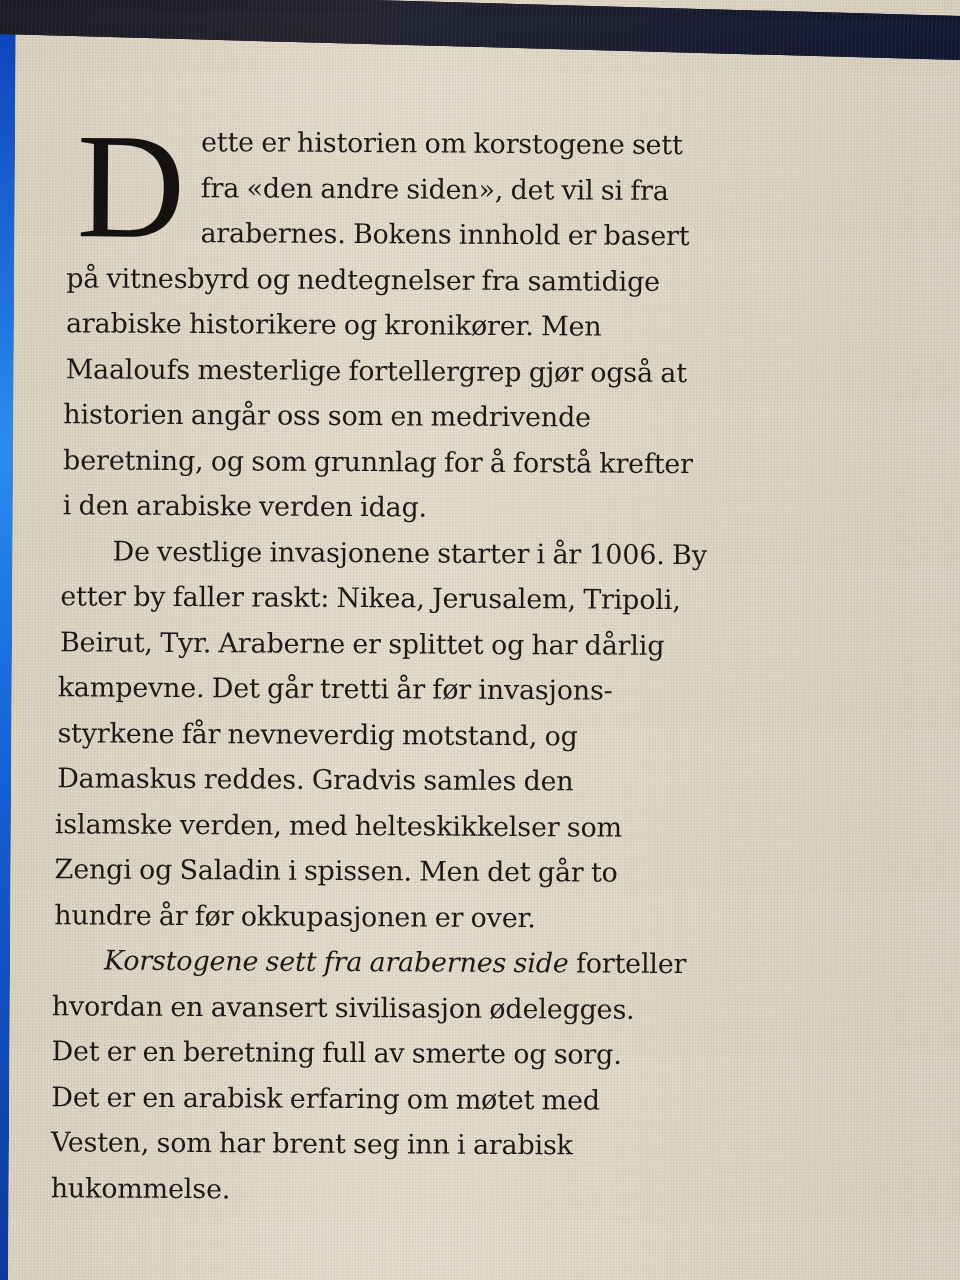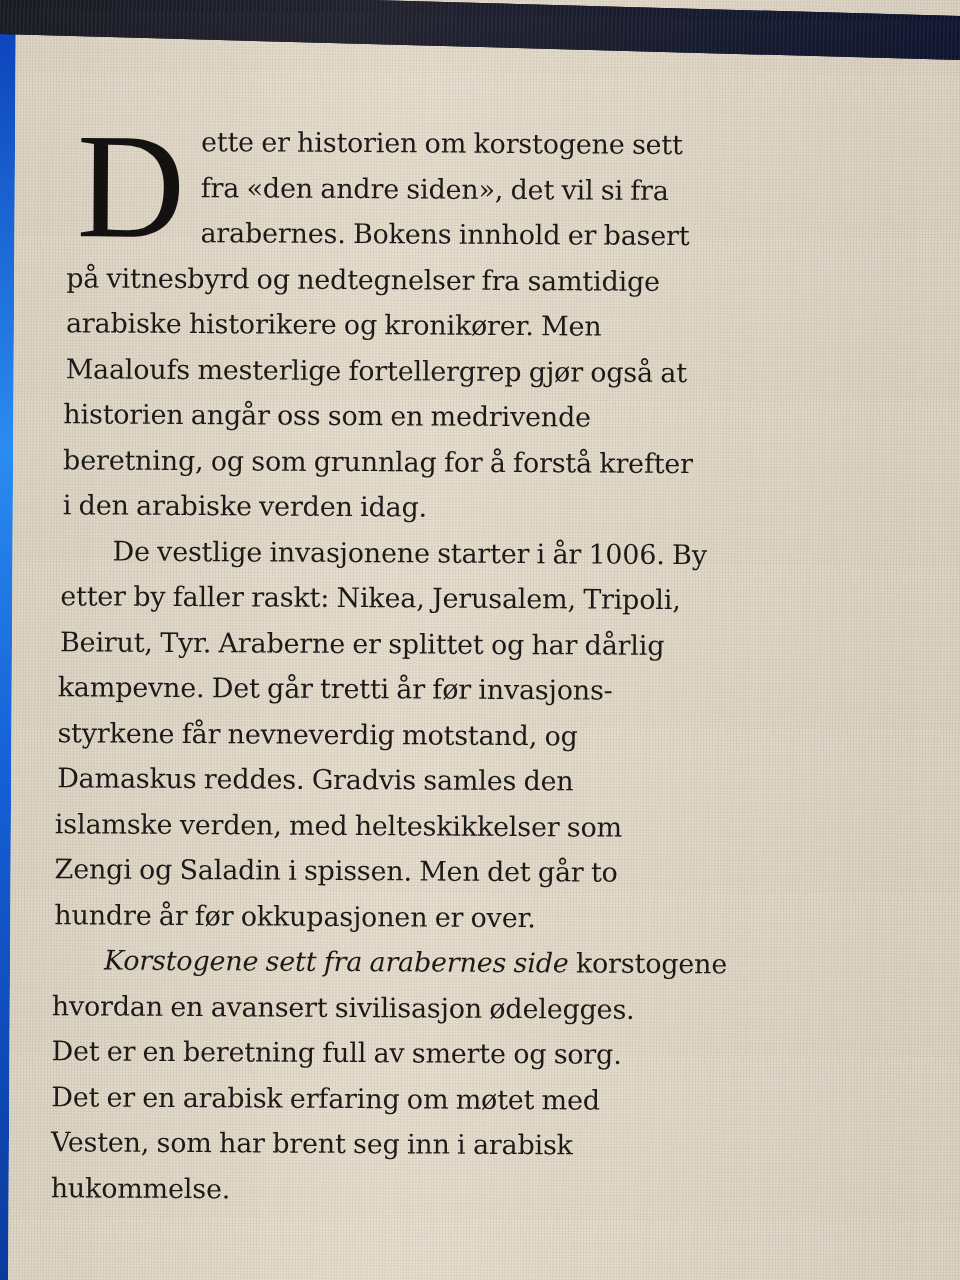--- a/index.html
+++ b/index.html
@@ -109,21 +109,21 @@
         <span class="line l3">Beirut, Tyr. Araberne er splittet og har dårlig</span>
         <span class="line l4">kampevne. Det går tretti år før invasjons-</span>
         <span class="line l4">styrkene får nevneverdig motstand, og</span>
         <span class="line l4">Damaskus reddes. Gradvis samles den</span>
         <span class="line l5">islamske verden, med helteskikkelser som</span>
         <span class="line l5">Zengi og Saladin i spissen. Men det går to</span>
         <span class="line l5">hundre år før okkupasjonen er over.</span>
       </div>
 
       <div class="para">
-        <span class="line indent l6"><span class="italic">Korstogene sett fra arabernes side</span><span> korstogene</span></span>
+        <span class="line indent l6"><span class="italic">Korstogene sett fra arabernes side</span><span> forteller</span></span>
         <span class="line l6">hvordan en avansert sivilisasjon ødelegges.</span>
         <span class="line l6">Det er en beretning full av smerte og sorg.</span>
         <span class="line l6">Det er en arabisk erfaring om møtet med</span>
         <span class="line l6">Vesten, som har brent seg inn i arabisk</span>
         <span class="line l6">hukommelse.</span>
       </div>
 
     </div>
   </div>
 </div>

